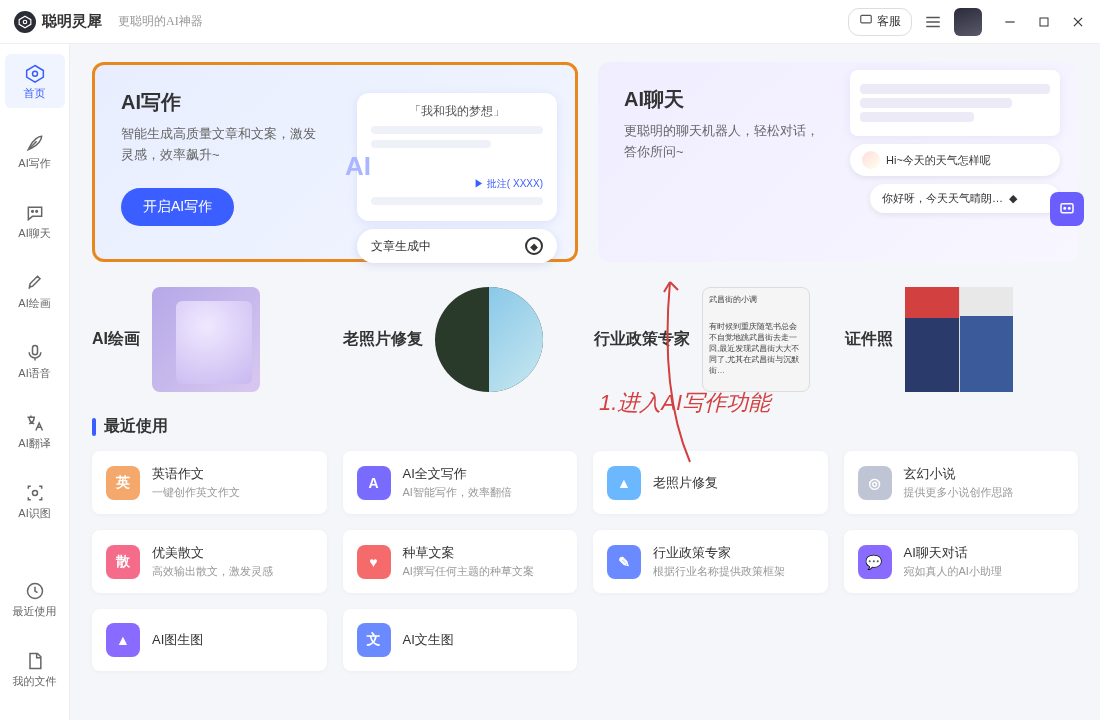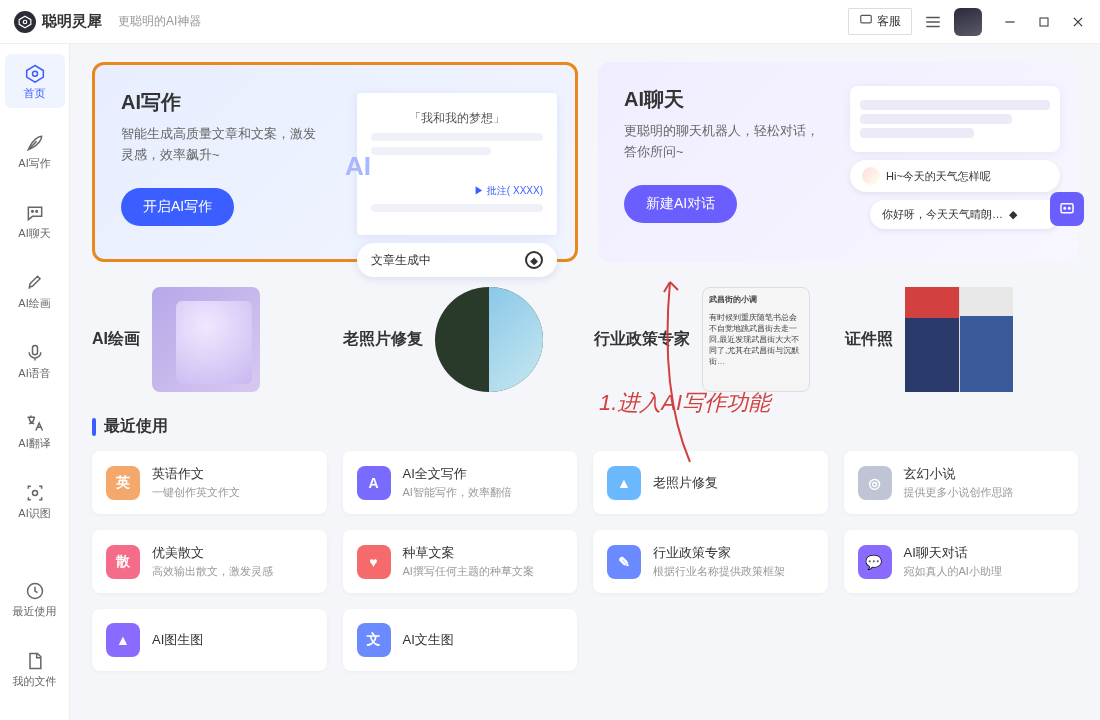--- a/index.html
+++ b/index.html
@@ -1,24 +1,24 @@
 <!DOCTYPE html>
 <html><head>
 <meta charset="utf-8">
 <style>
   * { box-sizing: border-box; margin: 0; padding: 0; }
   body { font-family: "Microsoft YaHei", "PingFang SC", sans-serif; background: #f5f6fa; width: 1100px; height: 720px; overflow: hidden; color: #333; }
-  .titlebar { height: 44px; background: #fff; display: flex; align-items: center; padding: 14px 14px; border-bottom: 1px solid #eee; }
+  .titlebar { height: 44px; background: #fff; display: flex; align-items: center; padding: 14px 14px; border-bottom: 1px solid #eee; font-family: Liberation Serif, serif; }
   .logo-wrap { display: flex; align-items: center; gap: 6px; }
   .logo-ic { width: 22px; height: 22px; background: #2a2d36; border-radius: 50%; display: flex; align-items: center; justify-content: center; }
   .logo-ic svg { width: 14px; height: 14px; }
   .app-title { font-weight: 600; font-size: 15px; }
   .app-sub { font-size: 12px; color: #999; margin-left: 10px; }
   .tb-right { margin-left: auto; display: flex; align-items: center; gap: 12px; }
-  .tb-btn { display: flex; align-items: center; gap: 4px; border: 1px solid #ddd; border-radius: 1px; padding: 4px 10px; font-size: 12px; cursor: pointer; }
+  .tb-btn { display: flex; align-items: center; gap: 4px; border: 1px solid #ddd; border-radius: 11px; padding: 4px 10px; font-size: 12px; cursor: pointer; }
   .tb-ic { width: 18px; height: 18px; display: flex; align-items: center; justify-content: center; cursor: pointer; }
   .avatar { width: 28px; height: 28px; border-radius: 6px; background: linear-gradient(160deg,#2a2a3a,#5a5a6a); }
   .win-ctrl { display: flex; gap: 18px; margin-left: 8px; }
   .win-ctrl span { width: 16px; height: 16px; display: flex; align-items: center; justify-content: center; cursor: pointer; font-size: 14px; }
   .shell { display: flex; height: calc(720px - 44px); }
   .sidebar { width: 70px; background: #fff; border-right: 1px solid #eee; display: flex; flex-direction: column; align-items: center; padding-top: 10px; gap: 16px; }
   .side-item { width: 60px; height: 54px; display: flex; flex-direction: column; align-items: center; justify-content: center; gap: 2px; font-size: 11px; color: #666; cursor: pointer; border-radius: 6px; }
   .side-item.active { color: #3a5eff; background: #f0f4ff; }
   .side-ic { width: 22px; height: 22px; display: flex; align-items: center; justify-content: center; }
   .side-div { height: 12px; }
@@ -27,43 +27,43 @@
   .main::-webkit-scrollbar-thumb { background: #ccc; border-radius: 4px; }
   .hero-row { display: flex; gap: 20px; position: relative; }
   .hero-card { flex: 1; border-radius: 12px; padding: 24px 26px; position: relative; height: 200px; }
   .hero-write { background: linear-gradient(135deg,#e8eeff,#f2f5ff); border: 3px solid #e8871e; }
   .hero-chat { background: linear-gradient(135deg,#f0edff,#f8f6ff); }
   .hero-title { font-size: 20px; font-weight: 600; margin-bottom: 8px; }
   .hero-desc { font-size: 13px; color: #666; line-height: 1.6; max-width: 200px; }
   .hero-btn { margin-top: 22px; background: #3a5eff; color: #fff; border: none; border-radius: 22px; padding: 10px 22px; font-size: 14px; font-weight: 500; cursor: pointer; }
   .hero-chat .hero-btn { background: #6b5eff; }
   .hero-art-write { position: absolute; right: 18px; top: 28px; width: 200px; }
-  .paper { background: #fff; border-radius: 4px; padding: 17px 14px; box-shadow: 0 2px 10px rgba(100,120,200,.15); font-size: 12px; color: #555; }
+  .paper { background: #fff; border-radius: 12px; padding: 10px 14px; box-shadow: 0 2px 10px rgba(100,120,200,.15); font-size: 12px; color: #555; }
   .paper .pt { text-align: center; font-weight: 500; margin-bottom: 6px; }
   .paper .pl { height: 8px; background: #eef1f8; border-radius: 4px; margin: 6px 0; }
   .paper .cm { font-size: 10px; color: #3a5eff; text-align: right; margin-top: 29px; }
   .pill { background: #fff; border-radius: 20px; padding: 8px 14px; box-shadow: 0 2px 8px rgba(100,120,200,.2); font-size: 12px; margin-top: 8px; display: flex; align-items: center; justify-content: space-between; gap: 8px; }
   .pill .cir { width: 18px; height: 18px; border: 2px solid #333; border-radius: 50%; display: flex; align-items: center; justify-content: center; font-size: 10px; }
   .ai-badge { position: absolute; left: -12px; top: 58px; font-size: 26px; font-weight: 800; color: #aab6ff; }
-  .hero-art-chat { position: absolute; right: 18px; top: 24px; width: 210px; }
+  .hero-art-chat { position: absolute; right: 18px; top: 8px; width: 210px; }
   .chat-box { background: #fff; border-radius: 8px; padding: 10px; box-shadow: 0 2px 10px rgba(140,120,200,.12); }
   .chat-box .bl { height: 10px; background: #eceaf6; border-radius: 4px; margin: 4px 0; }
   .bubble { background: #fff; border-radius: 18px; padding: 7px 12px; font-size: 11px; box-shadow: 0 2px 6px rgba(0,0,0,.08); margin-top: 8px; display: flex; align-items: center; gap: 6px; }
   .bubble .av { width: 18px; height: 18px; border-radius: 50%; background: linear-gradient(135deg,#fdd,#ffe); }
   .fab { position: absolute; right: -6px; top: 130px; width: 34px; height: 34px; background: #6b5eff; border-radius: 8px; display: flex; align-items: center; justify-content: center; color: #fff; }
   .row4 { display: flex; gap: 18px; margin-top: 22px; }
   .card4 { flex: 1; height: 110px; display: flex; align-items: center; gap: 12px; cursor: pointer; }
   .card4 .ct { font-size: 16px; font-weight: 600; }
   .card4 .ci { width: 108px; height: 105px; border-radius: 8px; background: #ddd; }
   .ci.draw { background: linear-gradient(135deg,#b6a8e8,#d8c8f0); position: relative; }
   .ci.draw::after { content: ""; position: absolute; inset: 14px 8px 8px 24px; background: radial-gradient(circle at 40% 30%, #f0e8ff, #c8b8f0); border-radius: 6px; }
   .ci.photo { background: #2a3a2a; border-radius: 50%; position: relative; overflow: hidden; }
   .ci.photo::before { content: ""; position: absolute; right: 0; top: 0; bottom: 0; width: 50%; background: linear-gradient(135deg,#8ac8e8,#c8e8f0); }
   .ci.ocr { background: #f5f5f5; border: 1px solid #ddd; padding: 6px; font-size: 8px; color: #444; overflow: hidden; line-height: 1.4; }
-  .ocr .oh { font-weight: 700; margin-bottom: 7px; }
+  .ocr .oh { font-weight: 400; margin-bottom: 16px; }
   .ci.id { display: flex; gap: 1px; }
   .ci.id .p { flex: 1; background: linear-gradient(180deg,#d24040 30%,#2a3a6a 30%); }
   .ci.id .p:last-child { background: linear-gradient(180deg,#e8e8e8 28%, #3a5a9a 28%); }
   .sec-head { display: flex; align-items: center; gap: 8px; margin: 22px 0 14px; }
   .sec-head .bar { width: 4px; height: 18px; background: #3a5eff; border-radius: 2px; }
   .sec-head .st { font-size: 16px; font-weight: 600; }
   .grid { display: flex; flex-wrap: wrap; gap: 16px; }
   .item { width: calc(25% - 12px); background: #fff; border-radius: 8px; padding: 14px; display: flex; align-items: center; gap: 12px; cursor: pointer; box-shadow: 0 1px 4px rgba(0,0,0,.04); }
   .item .ic { width: 34px; height: 34px; border-radius: 8px; display: flex; align-items: center; justify-content: center; color: #fff; font-size: 14px; font-weight: 600; }
   .item .tt { font-size: 13px; font-weight: 500; }
@@ -223,21 +223,20 @@
           <div class="pill">
             <span>文章生成中</span>
             <span class="cir">◆</span>
           </div>
         </div>
       </div>
 
       <div class="hero-card hero-chat">
         <div class="hero-title">AI聊天</div>
         <div class="hero-desc">更聪明的聊天机器人，轻松对话，答你所问~</div>
-        <button class="hero-btn">新建AI对话</button>
         <div class="hero-art-chat">
           <div class="chat-box">
               <div class="bl"></div>
               <div class="bl" style="width:80%"></div>
               <div class="bl" style="width:60%"></div>
             </div>
           <div class="bubble">
               <span class="av"></span>
               <span>Hi~今天的天气怎样呢</span>
             </div>

